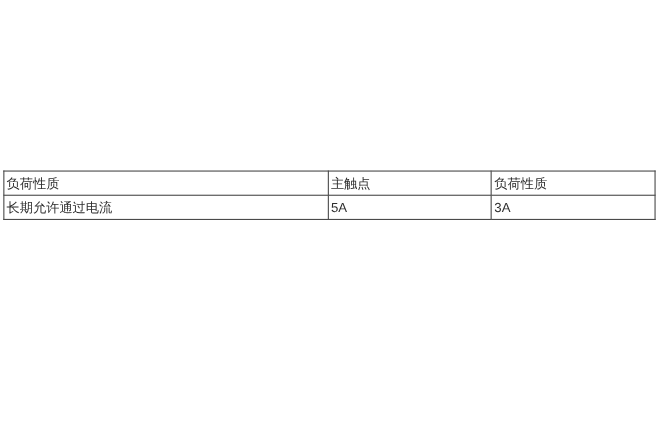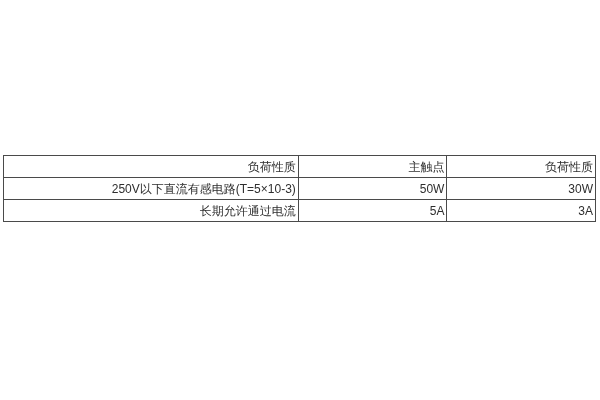--- a/index.html
+++ b/index.html
@@ -27,21 +27,21 @@
     background: #ffffff;
   }
   table.spec-table col.c1 { width: 49.8%; }
   table.spec-table col.c2 { width: 25.1%; }
   table.spec-table col.c3 { width: 25.1%; }
   table.spec-table th,
   table.spec-table td {
     border: 1px solid #4a4a4a;
     height: 21px;
     padding: 0 2px;
-    text-align: right;
+    text-align: left;
     vertical-align: middle;
     font-size: 12px;
     font-weight: normal;
     color: #2e2e2e;
     line-height: 1;
     white-space: nowrap;
     overflow: hidden;
   }
 </style>
 </head>
@@ -56,24 +56,19 @@
     </colgroup>
     <thead>
       <tr>
         <th>负荷性质</th>
         <th>主触点</th>
         <th>负荷性质</th>
       </tr>
     </thead>
     <tbody>
       <tr>
-        <td>250V以下直流有感电路(T=5×10-3)</td>
-        <td>50W</td>
-        <td>30W</td>
-      </tr>
-      <tr>
         <td>长期允许通过电流</td>
         <td>5A</td>
         <td>3A</td>
       </tr>
     </tbody>
   </table>
 </div>
 
 </body></html>

